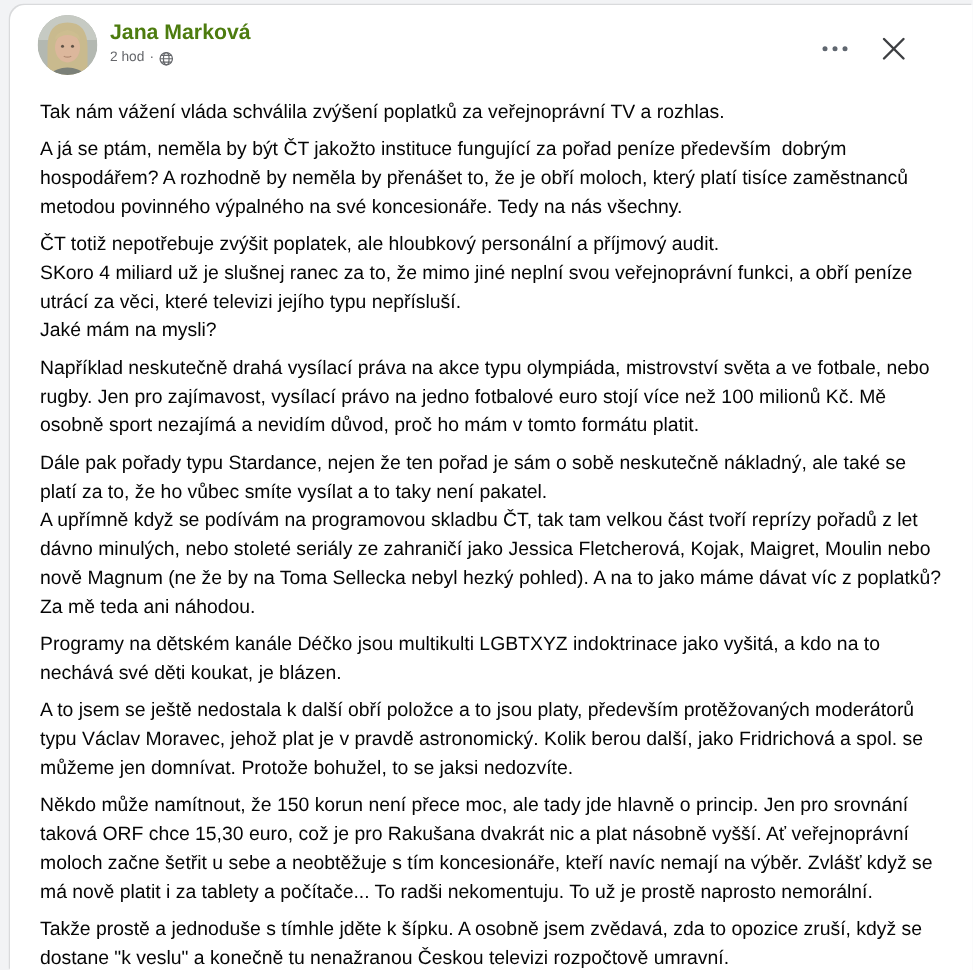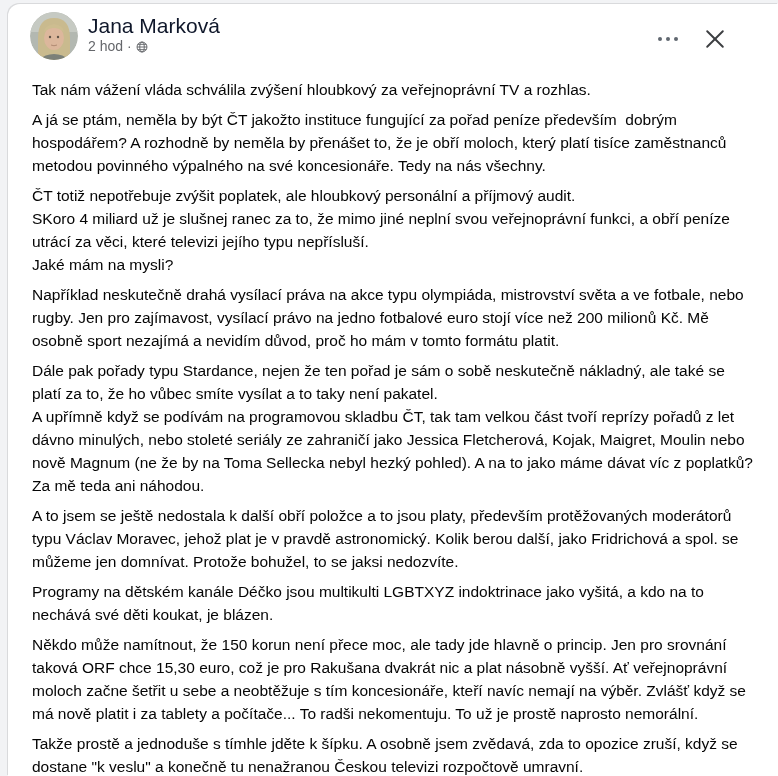--- a/index.html
+++ b/index.html
@@ -37,31 +37,31 @@
     flex: 0 0 48px;
     cursor: pointer;
     box-shadow: inset 0 0 0 1px rgba(0,0,0,0.08);
   }
   .avatar svg { display: block; width: 48px; height: 48px; }
   .header-info {
     margin-left: 10px;
     padding-top: 3px;
   }
   .author-name {
-    font-size: 21px;
-    font-weight: 400;
-    color: #0f172a;
+    font-size: 17px;
+    font-weight: 700;
+    color: #4d7c0f;
     line-height: 21px;
     cursor: pointer;
   }
   .post-meta {
     display: flex;
     align-items: center;
     gap: 4px;
-    font-size: 14px;
+    font-size: 11px;
     color: #65676b;
     line-height: 19px;
     margin-top: 1px;
   }
   .globe { display: inline-flex; margin-top: 1px; }
   .header-actions {
     position: absolute;
     right: 46px;
     top: 18px;
     display: flex;
@@ -150,27 +150,27 @@
         <svg width="26" height="26" viewBox="0 0 20 20" fill="none" stroke="#3d3f42" stroke-width="1.5" stroke-linecap="round">
           <line x1="4" y1="4" x2="16" y2="16"></line>
           <line x1="16" y1="4" x2="4" y2="16"></line>
         </svg>
       </button>
     </div>
 
   </div>
 
   <div class="post-body">
-    <p>Tak nám vážení vláda schválila zvýšení hloubkový za veřejnoprávní TV a rozhlas.</p>
+    <p>Tak nám vážení vláda schválila zvýšení poplatků za veřejnoprávní TV a rozhlas.</p>
     <p>A já se ptám, neměla by být ČT jakožto instituce fungující za pořad peníze především  dobrým hospodářem? A rozhodně by neměla by přenášet to, že je obří moloch, který platí tisíce zaměstnanců metodou povinného výpalného na své koncesionáře. Tedy na nás všechny.</p>
     <p>ČT totiž nepotřebuje zvýšit poplatek, ale hloubkový personální a příjmový audit.
 SKoro 4 miliard už je slušnej ranec za to, že mimo jiné neplní svou veřejnoprávní funkci, a obří peníze utrácí za věci, které televizi jejího typu nepřísluší.
 Jaké mám na mysli?</p>
-    <p>Například neskutečně drahá vysílací práva na akce typu olympiáda, mistrovství světa a ve fotbale, nebo rugby. Jen pro zajímavost, vysílací právo na jedno fotbalové euro stojí více než 200 milionů Kč. Mě osobně sport nezajímá a nevidím důvod, proč ho mám v tomto formátu platit.</p>
+    <p>Například neskutečně drahá vysílací práva na akce typu olympiáda, mistrovství světa a ve fotbale, nebo rugby. Jen pro zajímavost, vysílací právo na jedno fotbalové euro stojí více než 100 milionů Kč. Mě osobně sport nezajímá a nevidím důvod, proč ho mám v tomto formátu platit.</p>
     <p>Dále pak pořady typu Stardance, nejen že ten pořad je sám o sobě neskutečně nákladný, ale také se platí za to, že ho vůbec smíte vysílat a to taky není pakatel.
 A upřímně když se podívám na programovou skladbu ČT, tak tam velkou část tvoří reprízy pořadů z let dávno minulých, nebo stoleté seriály ze zahraničí jako Jessica Fletcherová, Kojak, Maigret, Moulin nebo nově Magnum (ne že by na Toma Sellecka nebyl hezký pohled). A na to jako máme dávat víc z poplatků? Za mě teda ani náhodou.</p>
+    <p>Programy na dětském kanále Déčko jsou multikulti LGBTXYZ indoktrinace jako vyšitá, a kdo na to nechává své děti koukat, je blázen.</p>
     <p>A to jsem se ještě nedostala k další obří položce a to jsou platy, především protěžovaných moderátorů typu Václav Moravec, jehož plat je v pravdě astronomický. Kolik berou další, jako Fridrichová a spol. se můžeme jen domnívat. Protože bohužel, to se jaksi nedozvíte.</p>
-    <p>Programy na dětském kanále Déčko jsou multikulti LGBTXYZ indoktrinace jako vyšitá, a kdo na to nechává své děti koukat, je blázen.</p>
     <p>Někdo může namítnout, že 150 korun není přece moc, ale tady jde hlavně o princip. Jen pro srovnání taková ORF chce 15,30 euro, což je pro Rakušana dvakrát nic a plat násobně vyšší. Ať veřejnoprávní moloch začne šetřit u sebe a neobtěžuje s tím koncesionáře, kteří navíc nemají na výběr. Zvlášť když se má nově platit i za tablety a počítače... To radši nekomentuju. To už je prostě naprosto nemorální.</p>
     <p>Takže prostě a jednoduše s tímhle jděte k šípku. A osobně jsem zvědavá, zda to opozice zruší, když se dostane "k veslu" a konečně tu nenažranou Českou televizi rozpočtově umravní.</p>
   </div>
 
 </div>
 
 </body></html>

